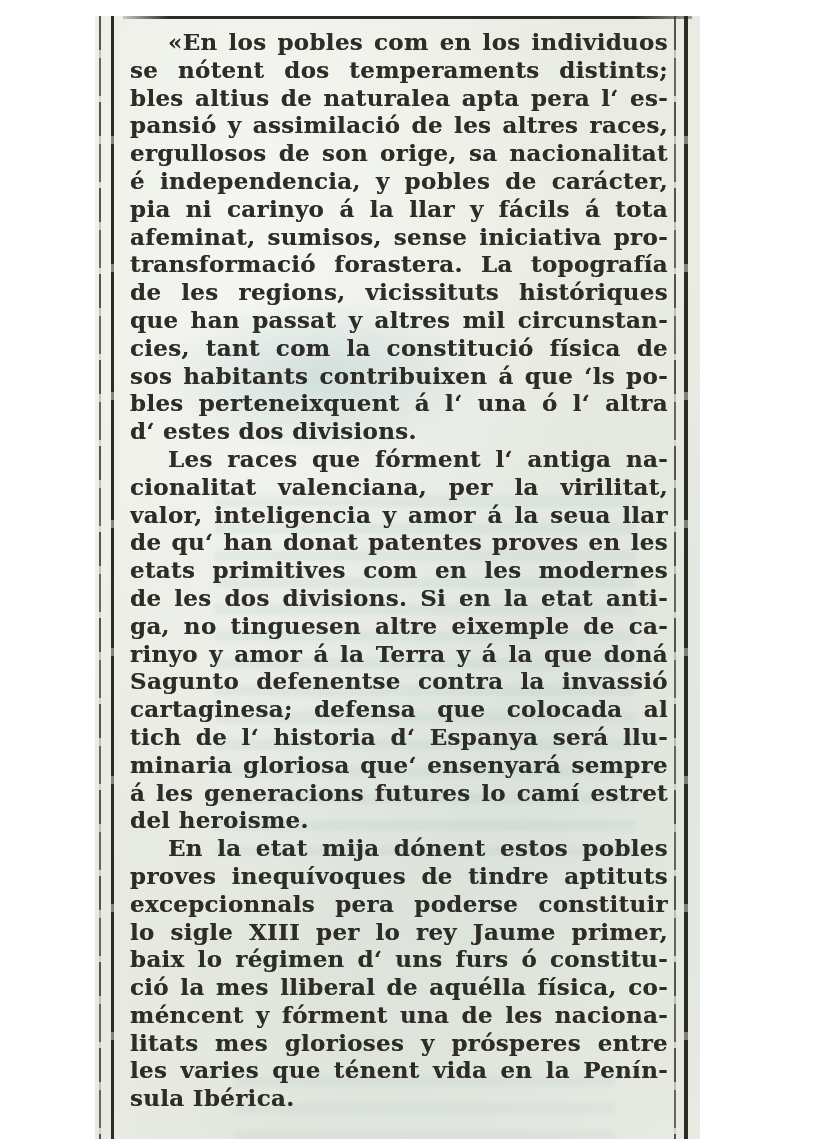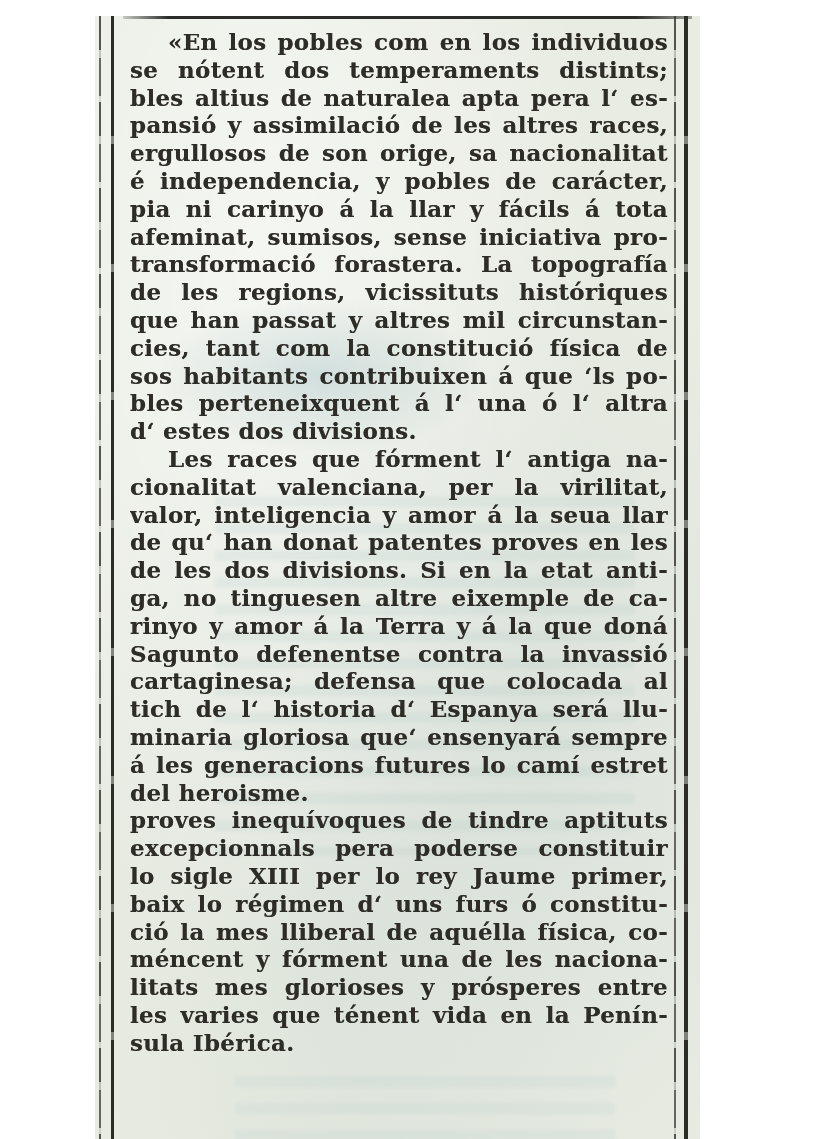--- a/index.html
+++ b/index.html
@@ -114,31 +114,33 @@
         <div class="line">cies, tant com la constitució física de</div>
         <div class="line">sos habitants contribuixen á que ‘ls po-</div>
         <div class="line">bles perteneixquent á l‘ una ó l‘ altra</div>
         <div class="line last">d‘ estes dos divisions.</div>
       </div>
       <div class="para">
         <div class="line first">Les races que fórment l‘ antiga na-</div>
         <div class="line">cionalitat valenciana, per la virilitat,</div>
         <div class="line">valor, inteligencia y amor á la seua llar</div>
         <div class="line">de qu‘ han donat patentes proves en les</div>
+        <div class="line">etats primitives com en les modernes</div>
         <div class="line">de les dos divisions. Si en la etat anti-</div>
         <div class="line">ga, no tinguesen altre eixemple de ca-</div>
         <div class="line">rinyo y amor á la Terra y á la que doná</div>
         <div class="line">Sagunto defenentse contra la invassió</div>
         <div class="line">cartaginesa; defensa que colocada al por-</div>
         <div class="line">tich de l‘ historia d‘ Espanya será llu-</div>
         <div class="line">minaria gloriosa que‘ ensenyará sempre</div>
         <div class="line">á les generacions futures lo camí estret</div>
         <div class="line last">del heroisme.</div>
       </div>
       <div class="para">
+        <div class="line first">En la etat mija dónent estos pobles</div>
         <div class="line">proves inequívoques de tindre aptituts</div>
         <div class="line">excepcionnals pera poderse constituir en</div>
         <div class="line">lo sigle XIII per lo rey Jaume primer,</div>
         <div class="line">baix lo régimen d‘ uns furs ó constitu-</div>
         <div class="line">ció la mes lliberal de aquélla física, co-</div>
         <div class="line">méncent y fórment una de les naciona-</div>
         <div class="line">litats mes glorioses y prósperes entre</div>
         <div class="line">les varies que ténent vida en la Penín-</div>
         <div class="line last">sula Ibérica.</div>
       </div>

